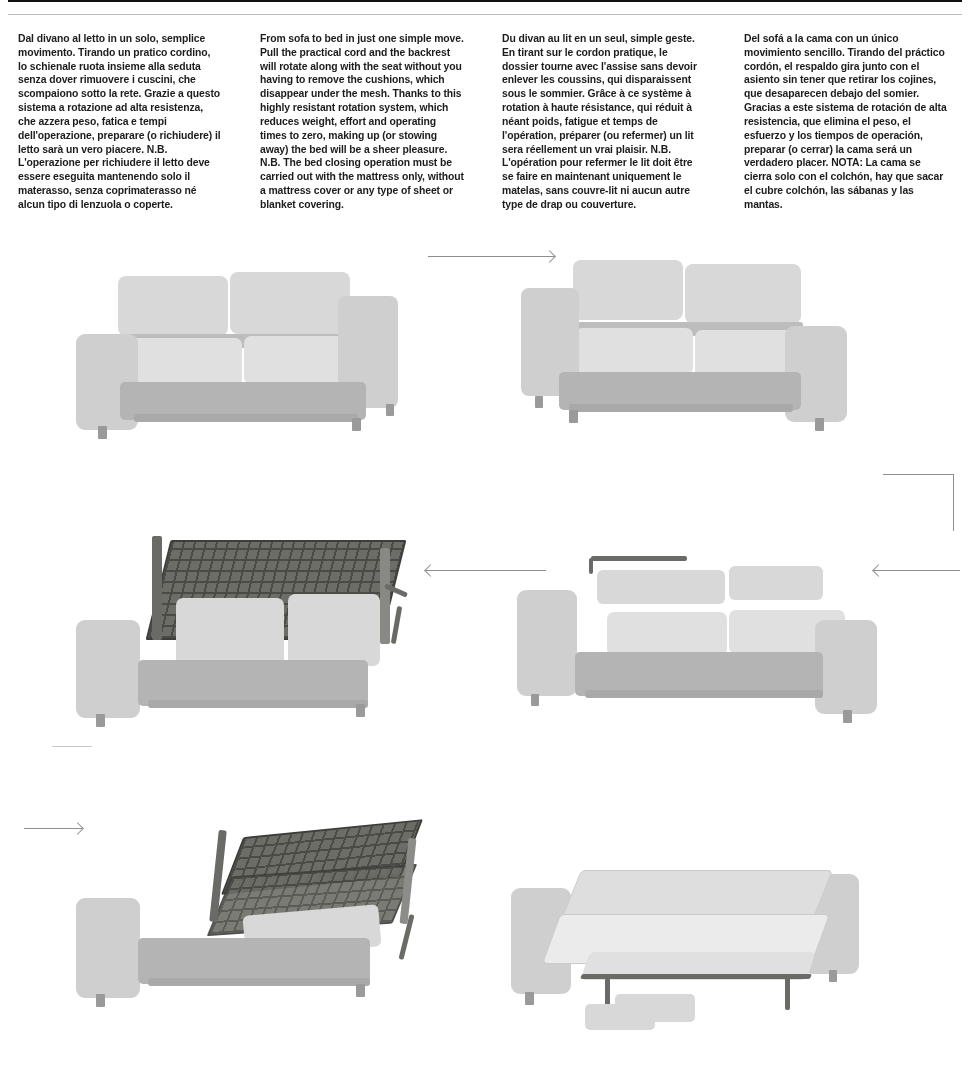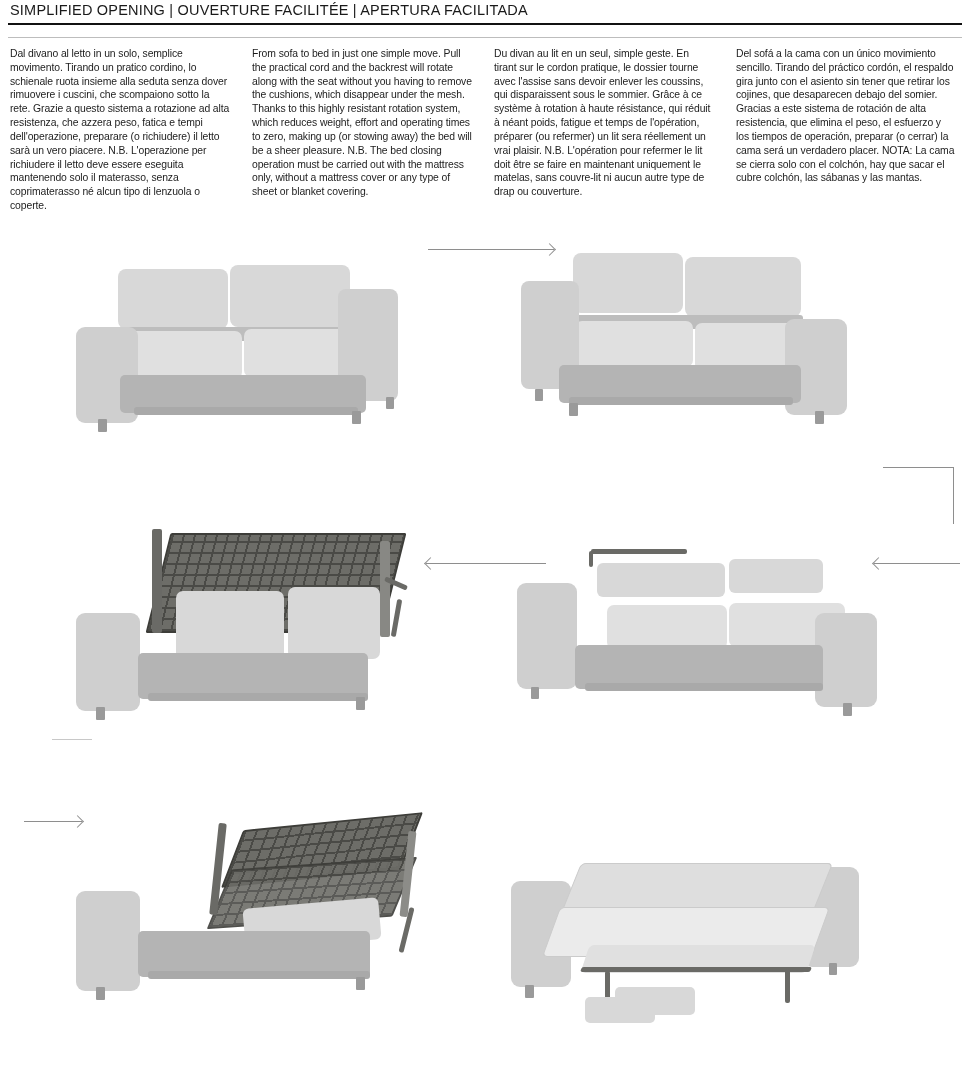--- a/index.html
+++ b/index.html
@@ -53,21 +53,22 @@
   .col {
     width: 220px;
     font-size: 10.4px;
     line-height: 1.33;
     color: #1c1c1c;
     font-family: "Liberation Sans", sans-serif;
     letter-spacing: -0.1px;
     text-align: left;
   }
   .col p {
-    margin: 0;
+    margin: 8px;
+    font-weight: bold;
   }
   
   .grid {
     position: relative;
     margin-top: 18px;
   }
   .row {
     display: flex;
     position: relative;
     height: 290px;
@@ -150,21 +151,20 @@
     background: #dedede;
     border-radius: 5px;
     border: 1px solid #cbcbcb;
   }
 </style>
 </head>
 <body>
 
 <div class="page">
 
-  <div class="header-title">SIMPLIFIED OPENING | OUVERTURE FACILITÉE | APERTURA FACILITADA</div>
   <div class="header-rule"></div>
   <div class="header-rule-thin"></div>
 
   <div class="columns">
     <div class="col">
       <p>Dal divano al letto in un solo, semplice movimento. Tirando un pratico cordino, lo schienale ruota insieme alla seduta senza dover rimuovere i cuscini, che scompaiono sotto la rete. Grazie a questo sistema a rotazione ad alta resistenza, che azzera peso, fatica e tempi dell'operazione, preparare (o richiudere) il letto sarà un vero piacere. N.B. L'operazione per richiudere il letto deve essere eseguita mantenendo solo il materasso, senza coprimaterasso né alcun tipo di lenzuola o coperte.</p>
     </div>
     <div class="col">
       <p>From sofa to bed in just one simple move. Pull the practical cord and the backrest will rotate along with the seat without you having to remove the cushions, which disappear under the mesh. Thanks to this highly resistant rotation system, which reduces weight, effort and operating times to zero, making up (or stowing away) the bed will be a sheer pleasure. N.B. The bed closing operation must be carried out with the mattress only, without a mattress cover or any type of sheet or blanket covering.</p>
     </div>

